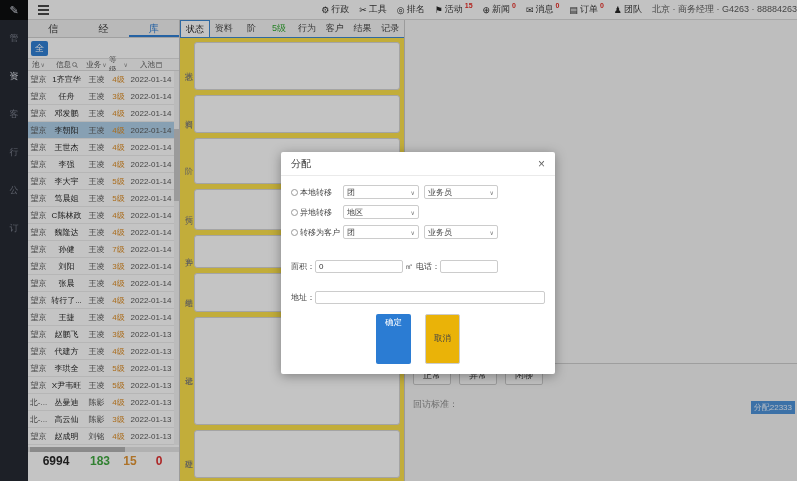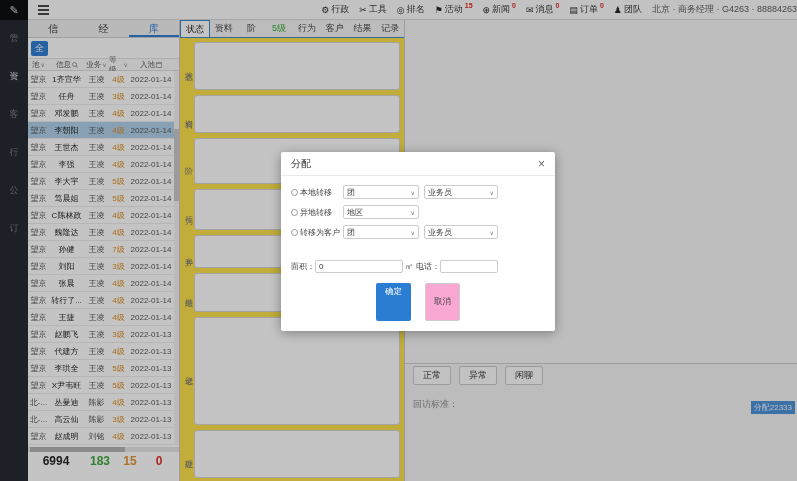--- a/index.html
+++ b/index.html
@@ -83,21 +83,21 @@
   .msel.s1 { width:76px; } .msel.s2 { width:74px; }
   .caret2 { font-size:6px; color:#777; }
   .fieldrow { display:flex; align-items:center; margin-top:18px; font-size:8px; color:#444; }
   input.fld { height:13px; border:1px solid #ccc; border-radius:2px; font-size:8px; padding:0 3px; font-family:inherit; color:#333; outline:none; }
   .area-input { width:88px; }
   .unit { margin:0 3px 0 2px; }
   .phone-input { width:58px; }
   .addr-input { flex:1; }
   .modal-btns { display:flex; justify-content:center; gap:14px; margin-top:10px; }
   .btn-ok { background:#2b7cd3; color:#fff; font-size:8.5px; padding:3px 9px; border-radius:2px; }
-  .btn-cancel { background:#f9a8d4; color:#444; border:1px solid #ccc; font-size:8.5px; padding:12px 8px; border-radius:2px; }
+  .btn-cancel { background:#eab308; color:#444; border:1px solid #ccc; font-size:8.5px; padding:18px 8px; border-radius:2px; }
 </style>
 </head>
 <body>
 
 <div class="sidebar">
   <div class="logo">
     <span>✎</span>
   </div>
   <div class="side-nav">
       <div class="side-item">管</div>
@@ -463,18 +463,22 @@
           </div>
         </div>
       </div>
     <div class="fieldrow">
       <span>面积：</span>
       <input class="fld area-input" value="0" style="">
       <span class="unit">㎡</span>
       <span>电话：</span>
       <input class="fld phone-input" style="">
     </div>
+    <div class="fieldrow">
+      <span>地址：</span>
+      <input class="fld addr-input" style="">
+    </div>
     <div class="modal-btns">
       <span class="btn-ok">确定</span>
       <span class="btn-cancel">取消</span>
     </div>
   </div>
 </div>
 
 </body></html>

